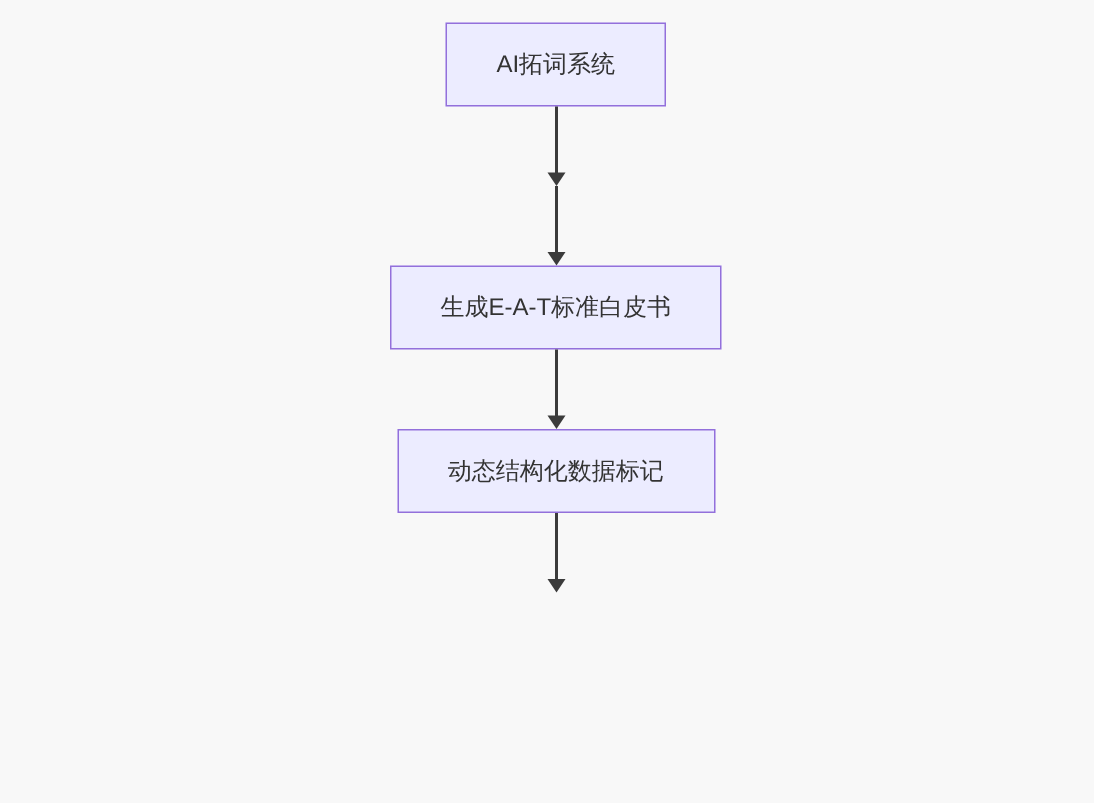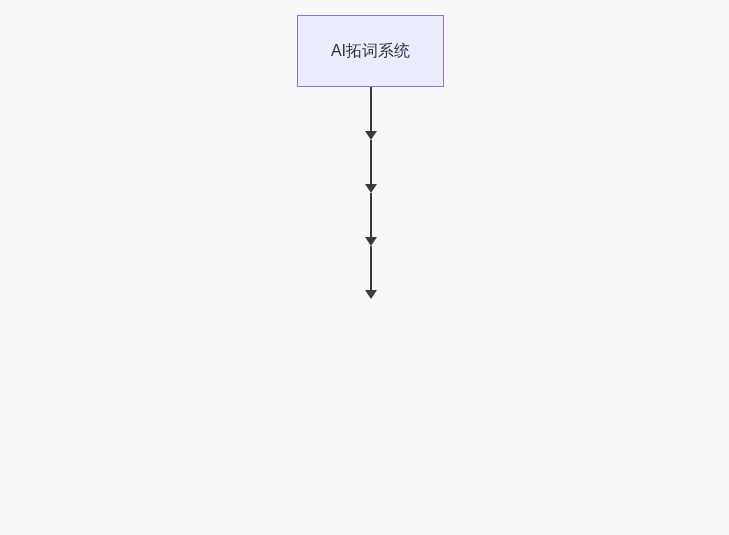--- a/index.html
+++ b/index.html
@@ -16,21 +16,21 @@
     top: 15px;
     left: 0;
     width: 100%;
     display: flex;
     flex-direction: column;
     align-items: center;
     transform: translateX(6px);
   }
   .node {
     box-sizing: border-box;
-    height: 72px;
+    height: 56px;
     padding: 0 33px;
     display: flex;
     align-items: center;
     justify-content: center;
     background: #ECECFF;
     border: 1.5px solid #9370DB;
     color: #333333;
     font-size: 16px;
     white-space: nowrap;
   }
@@ -73,26 +73,32 @@
     <div class="arrow-line"></div>
     <div class="arrow-head"></div>
   </div>
 
 
   <div class="connector">
     <div class="arrow-line"></div>
     <div class="arrow-head"></div>
   </div>
 
+  <div class="node">
+    <span>生成E-A-T标准白皮书</span>
+  </div>
 
   <div class="connector">
     <div class="arrow-line"></div>
     <div class="arrow-head"></div>
   </div>
 
+  <div class="node">
+    <span>动态结构化数据标记</span>
+  </div>
 
   <div class="connector">
     <div class="arrow-line"></div>
     <div class="arrow-head"></div>
   </div>
 
 
 </div>
 
 </body></html>

